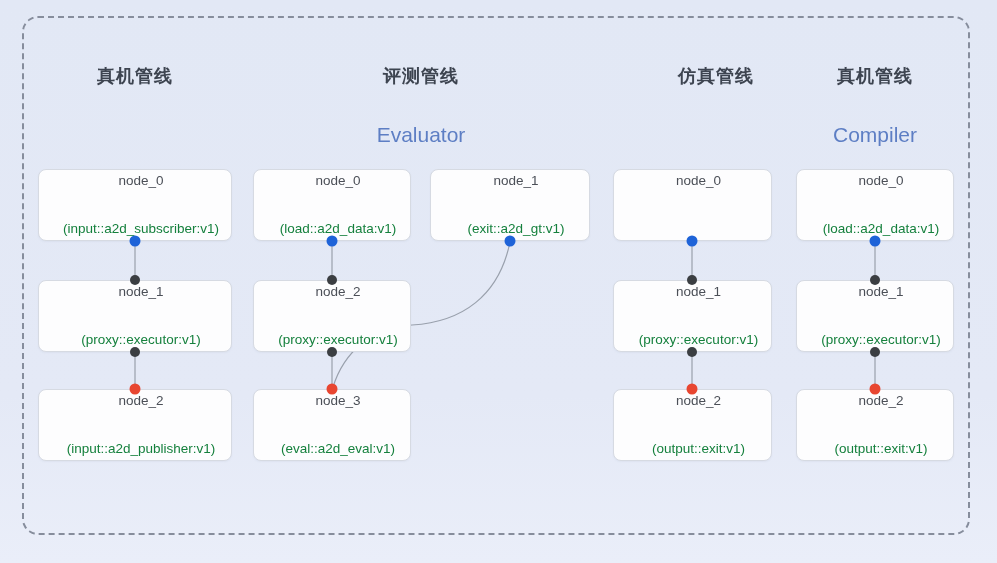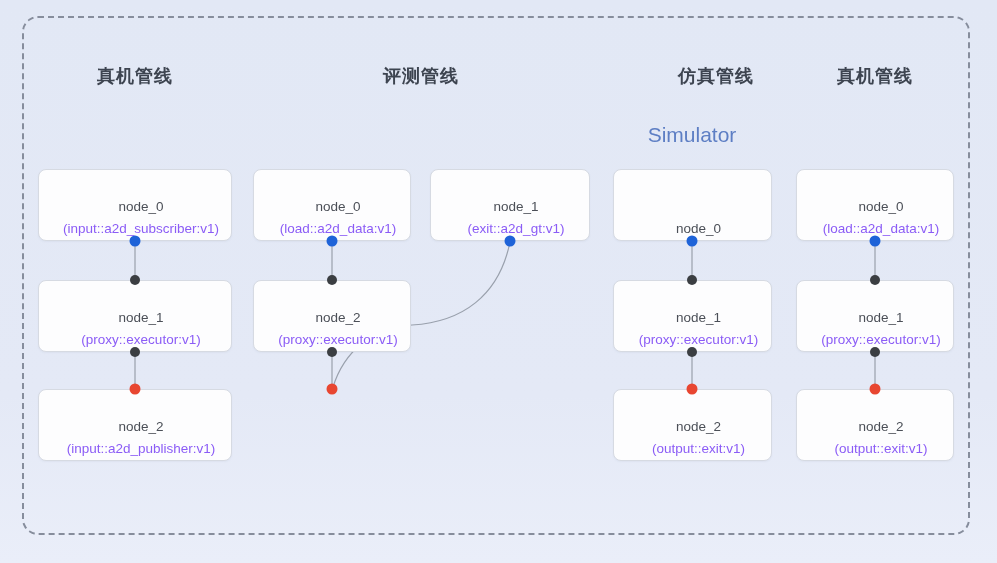--- a/index.html
+++ b/index.html
@@ -50,35 +50,35 @@
   .node {
     position: absolute;
     height: 72px;
     background: #fdfdfe;
     border: 1px solid #d6dae2;
     border-radius: 8px;
     box-sizing: border-box;
     display: flex;
     flex-direction: column;
     align-items: center;
-    justify-content: flex-end;
+    justify-content: space-between;
     z-index: 2;
     box-shadow: 0 1px 2px rgba(80, 95, 130, 0.06);
     padding-left: 12px;
   }
   .node-title {
     font-size: 13.5px;
     line-height: 22px;
     color: #4b4f57;
     white-space: nowrap;
   }
   .node-sub {
     font-size: 13.5px;
     line-height: 22px;
-    color: #8b5cf6;
+    color: #15803d;
     white-space: nowrap;
   }
   svg.layer {
     position: absolute;
     left: 0;
     top: 0;
     width: 997px;
     height: 563px;
     pointer-events: none;
   }
@@ -95,21 +95,22 @@
 
 <div class="stage">
 
   <div class="canvas-frame"></div>
 
   <div class="zh-title" style="left:35px">真机管线</div>
   <div class="zh-title" style="left:321px">评测管线</div>
   <div class="zh-title" style="left:616px">仿真管线</div>
   <div class="zh-title" style="left:775px">真机管线</div>
 
-  <div class="en-title" style="left:592px">Simulator</div>
+  <div class="en-title" style="left:321px">Evaluator</div>
+  <div class="en-title" style="left:775px">Compiler</div>
 
   <svg class="layer edges">
 
     <path class="edge" d="M135 241 L135 281"></path>
     <path class="edge" d="M135 352 L135 388"></path>
 
     <path class="edge" d="M332 241 L332 281"></path>
     <path class="edge" d="M332 352 L332 388"></path>
 
     <path class="edge" d="M510 242 C 499 296 462 322 412 325 C 371 328 344 352 333 387"></path>
@@ -138,20 +139,24 @@
     <div class="node-title">node_0</div>
     <div class="node-sub">(load::a2d_data:v1)</div>
   </div>
   <div class="node" style="left:430px;top:169px;width:160px">
     <div class="node-title">node_1</div>
     <div class="node-sub">(exit::a2d_gt:v1)</div>
   </div>
   <div class="node" style="left:253px;top:280px;width:158px">
     <div class="node-title">node_2</div>
     <div class="node-sub">(proxy::executor:v1)</div>
+  </div>
+  <div class="node" style="left:253px;top:389px;width:158px">
+    <div class="node-title">node_3</div>
+    <div class="node-sub">(eval::a2d_eval:v1)</div>
   </div>
 
   <div class="node" style="left:613px;top:169px;width:159px">
     <div class="node-title">node_0</div>
   </div>
   <div class="node" style="left:613px;top:280px;width:159px">
     <div class="node-title">node_1</div>
     <div class="node-sub">(proxy::executor:v1)</div>
   </div>
   <div class="node" style="left:613px;top:389px;width:159px">

